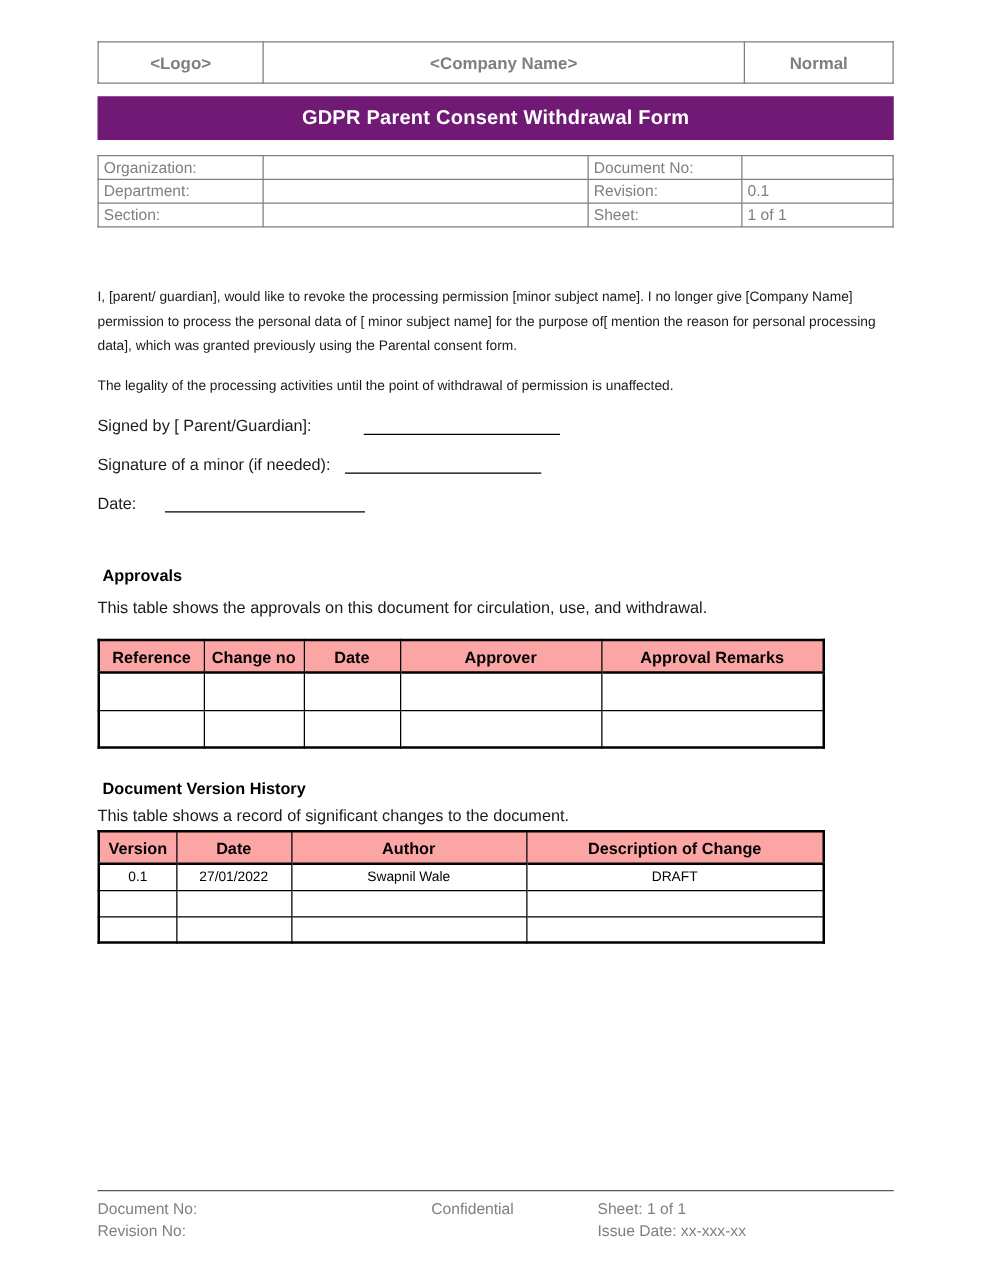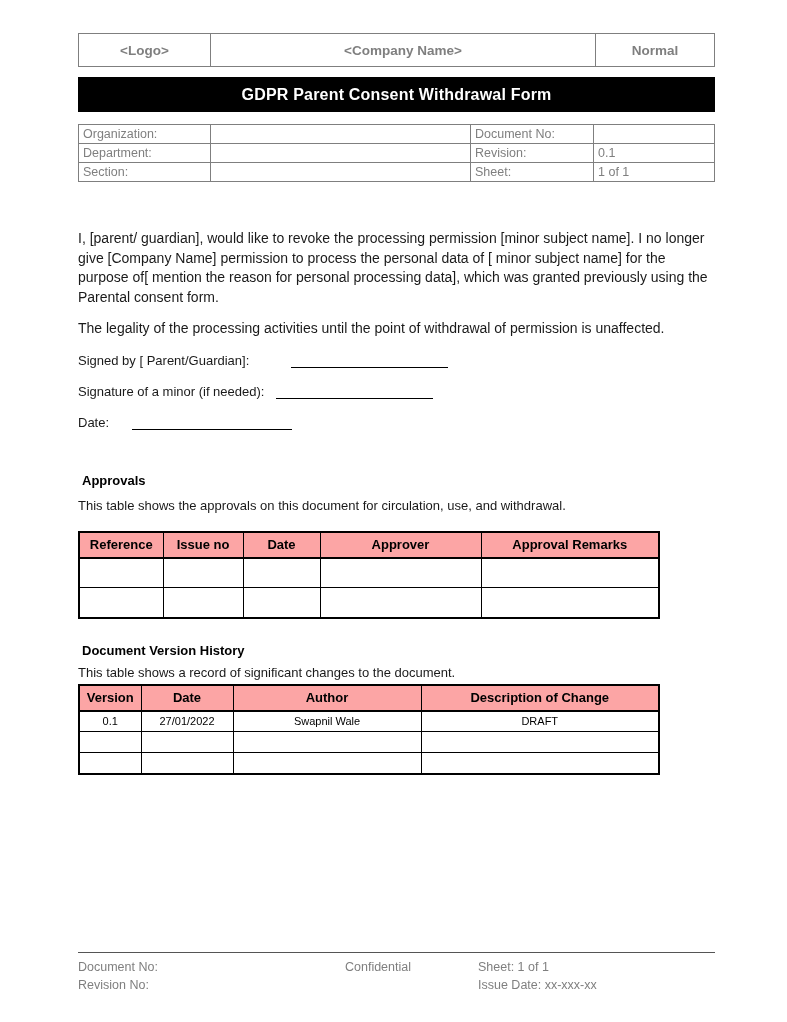--- a/index.html
+++ b/index.html
@@ -33,21 +33,21 @@
     vertical-align: middle;
     color: #7f7f7f;
     font-weight: 700;
     font-size: 13.5px;
   }
 
   
   .banner {
     margin-top: 10px;
     height: 35px;
-    background: #000000;
+    background: #701a75;
     display: flex;
     align-items: center;
     justify-content: center;
   }
   .banner span {
     color: #ffffff;
     font-weight: 700;
     font-size: 16px;
     letter-spacing: 0.2px;
   }
@@ -66,21 +66,21 @@
     height: 19px;
     padding: 0 2px 0 4px;
     vertical-align: middle;
     overflow: hidden;
     white-space: nowrap;
   }
 
   
   .body-p {
     margin: 0;
-    font-size: 14px;
+    font-size: 11px;
     line-height: 19.5px;
     color: #1a1a1a;
   }
   .p1 { margin-top: 47px; }
   .p2 { margin-top: 12px; }
 
   
   .sig-row {
     display: flex;
     align-items: flex-end;
@@ -243,21 +243,21 @@
       <colgroup>
           <col style="width:84px">
           <col style="width:80px">
           <col style="width:77px">
           <col style="width:161px">
           <col>
         </colgroup>
       <tbody>
           <tr>
         <th>Reference</th>
-        <th>Issue no</th>
+        <th>Change no</th>
         <th>Date</th>
         <th>Approver</th>
         <th>Approval Remarks</th>
       </tr>
       <tr>
         <td></td>
         <td></td>
         <td></td>
         <td></td>
         <td></td>

